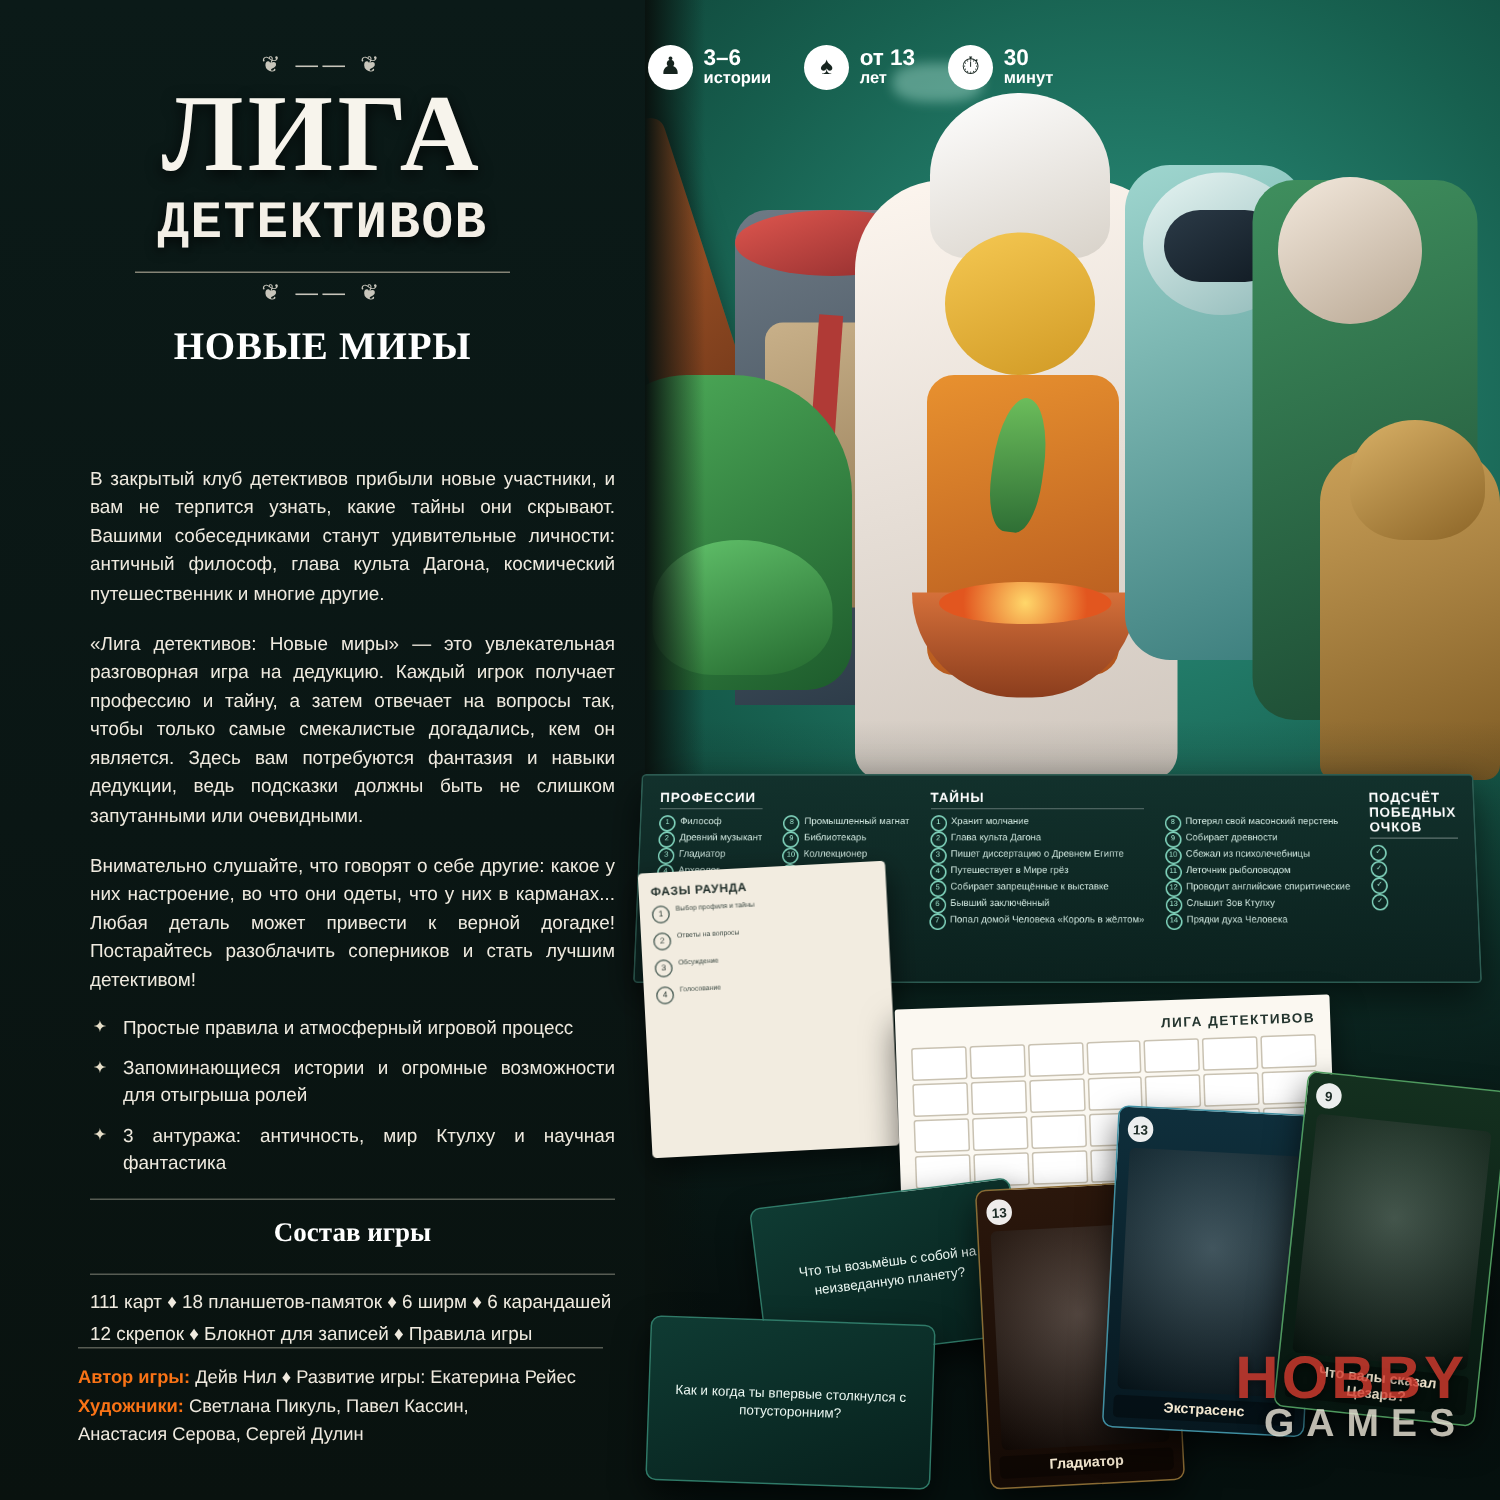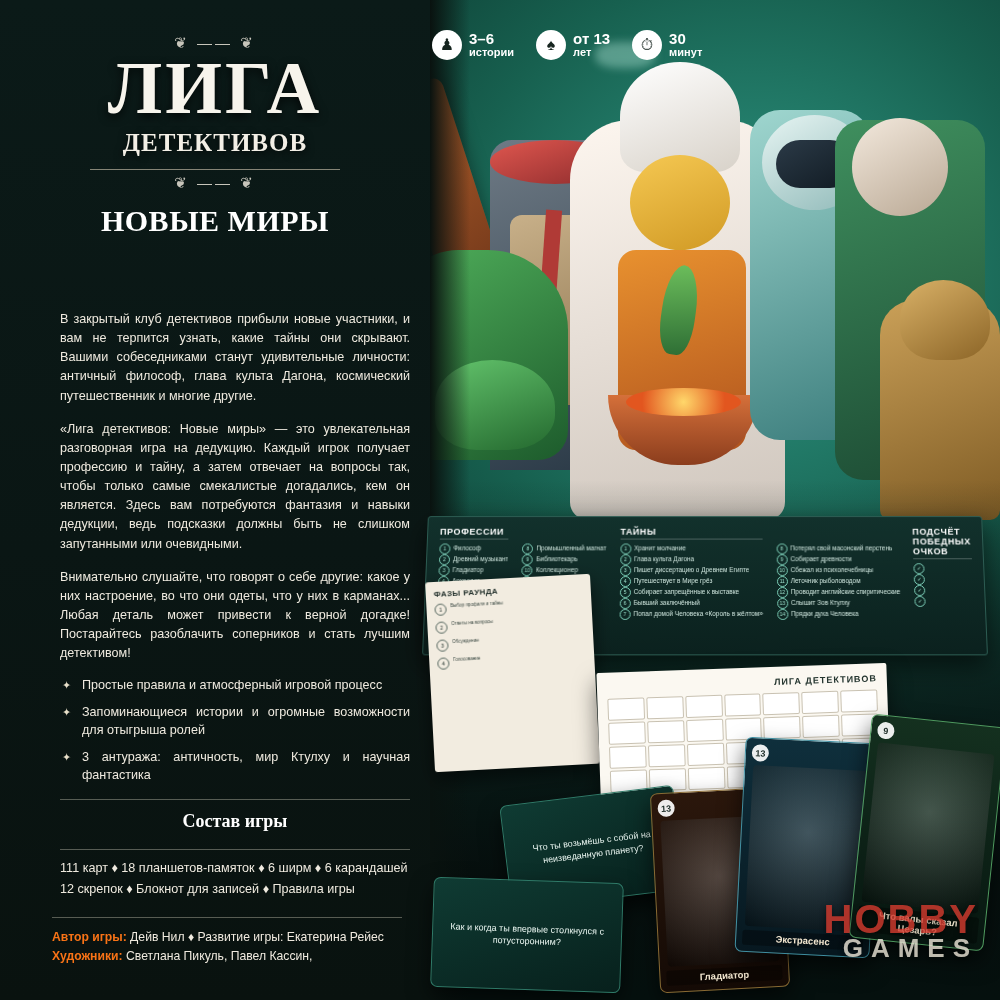--- a/index.html
+++ b/index.html
@@ -108,27 +108,27 @@
   }
   
   .logo-wrap{position:absolute;left:0;top:34px;width:430px;text-align:center;z-index:6;}
   .orn{color:#e9e4d8;font-size:15px;letter-spacing:3px;opacity:.85;}
   .logo-main{
     font-family:"Liberation Serif", serif;font-weight:bold;color:#f7f4ec;
     font-size:73px;letter-spacing:3px;line-height:.95;margin-top:2px;
     text-shadow:0 3px 10px rgba(0,0,0,.8);
   }
   .logo-sub{
-    font-family:Liberation Serif, serif;font-weight:bold;color:#f3efe6;
-    font-size:25px;letter-spacing:1px;margin-top:6px;
+    font-family:Liberation Mono, monospace;font-weight:bold;color:#f3efe6;
+    font-size:35px;letter-spacing:1px;margin-top:6px;
     text-shadow:0 2px 8px rgba(0,0,0,.8);
   }
   .logo-rule{width:250px;height:1px;background:#b9b2a0;margin:12px auto 4px;opacity:.7;}
   .subtitle{
-    font-family:"Liberation Serif", serif;color:#ffffff;font-size:30px;font-weight:bold;
+    font-family:"Liberation Serif", serif;color:#ffffff;font-size:26px;font-weight:bold;
     text-align:center;margin-top:12px;letter-spacing:.5px;
   }
   
   .copy{
     position:absolute;left:60px;top:310px;width:350px;color:#efeadf;
     font-size:12.6px;line-height:1.52;text-align:justify;z-index:6;
   }
   .copy p{margin:0 0 14px 0;}
   .sec-title{
     font-family:"Liberation Serif", serif;text-align:center;color:#ffffff;
@@ -322,20 +322,21 @@
   <div class="credits">
     <div class="cred-rule"></div>
     <div>
       <b>Автор игры:</b>
       <span>Дейв Нил ♦ Развитие игры: Екатерина Рейес</span>
     </div>
     <div>
       <b>Художники:</b>
       <span>Светлана Пикуль, Павел Кассин,</span>
     </div>
+    <div>Анастасия Серова, Сергей Дулин</div>
   </div>
 
   <div class="comp screen-panel">
     <div class="screen-cols">
       <div class="screen-col">
         <div class="screen-h">ПРОФЕССИИ</div>
         <div class="screen-li"><span class="n">1</span><span>Философ</span></div>
         <div class="screen-li"><span class="n">2</span><span>Древний музыкант</span></div>
         <div class="screen-li"><span class="n">3</span><span>Гладиатор</span></div>
         <div class="screen-li"><span class="n">4</span><span>Археолог</span></div>

